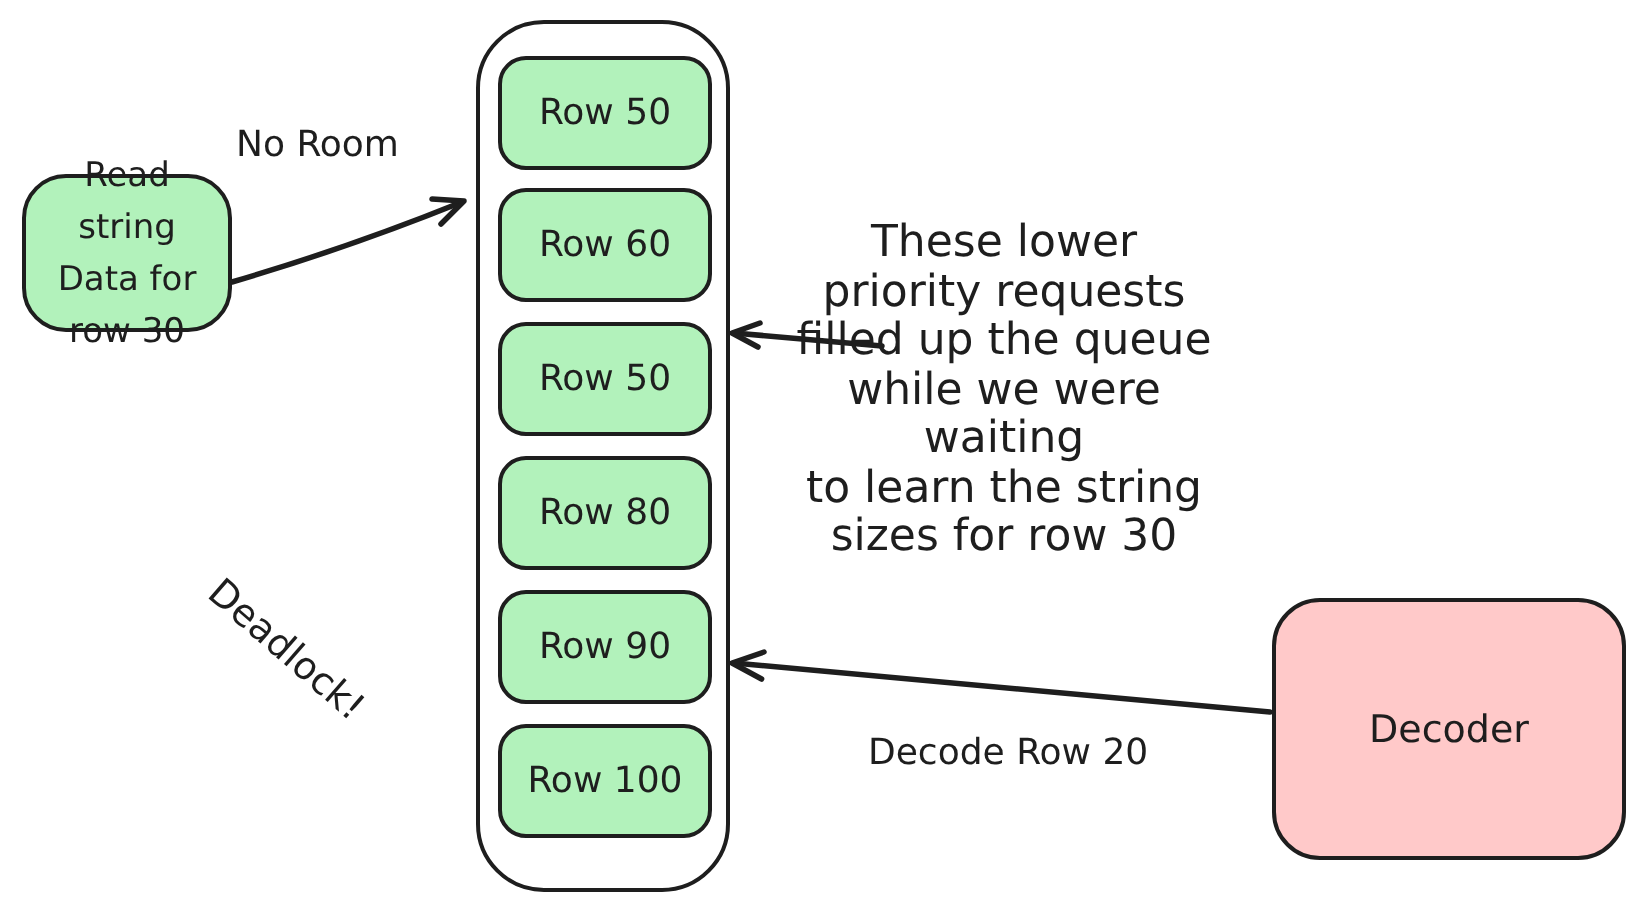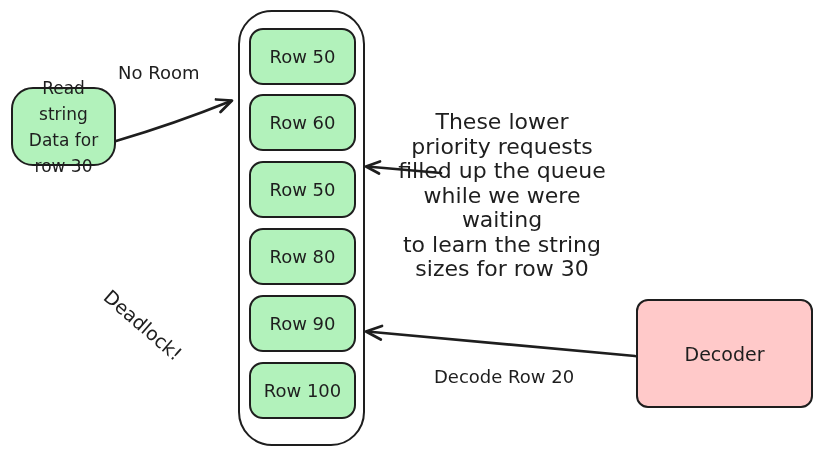--- a/index.html
+++ b/index.html
@@ -66,22 +66,22 @@
     height: 79px;
     border-radius: 22px;
     background: #b2f2bb;
     font-size: 17px;
     line-height: 26px;
   }
   .decoder-box {
     left: 636px;
     top: 299px;
     width: 177px;
-    height: 109px;
-    border-radius: 12px;
+    height: 131px;
+    border-radius: 24px;
     background: #ffc9c9;
     font-size: 19px;
   }
   .label {
     position: absolute;
     font-size: 18px;
     white-space: nowrap;
   }
   .no-room-label {
     left: 118px;

